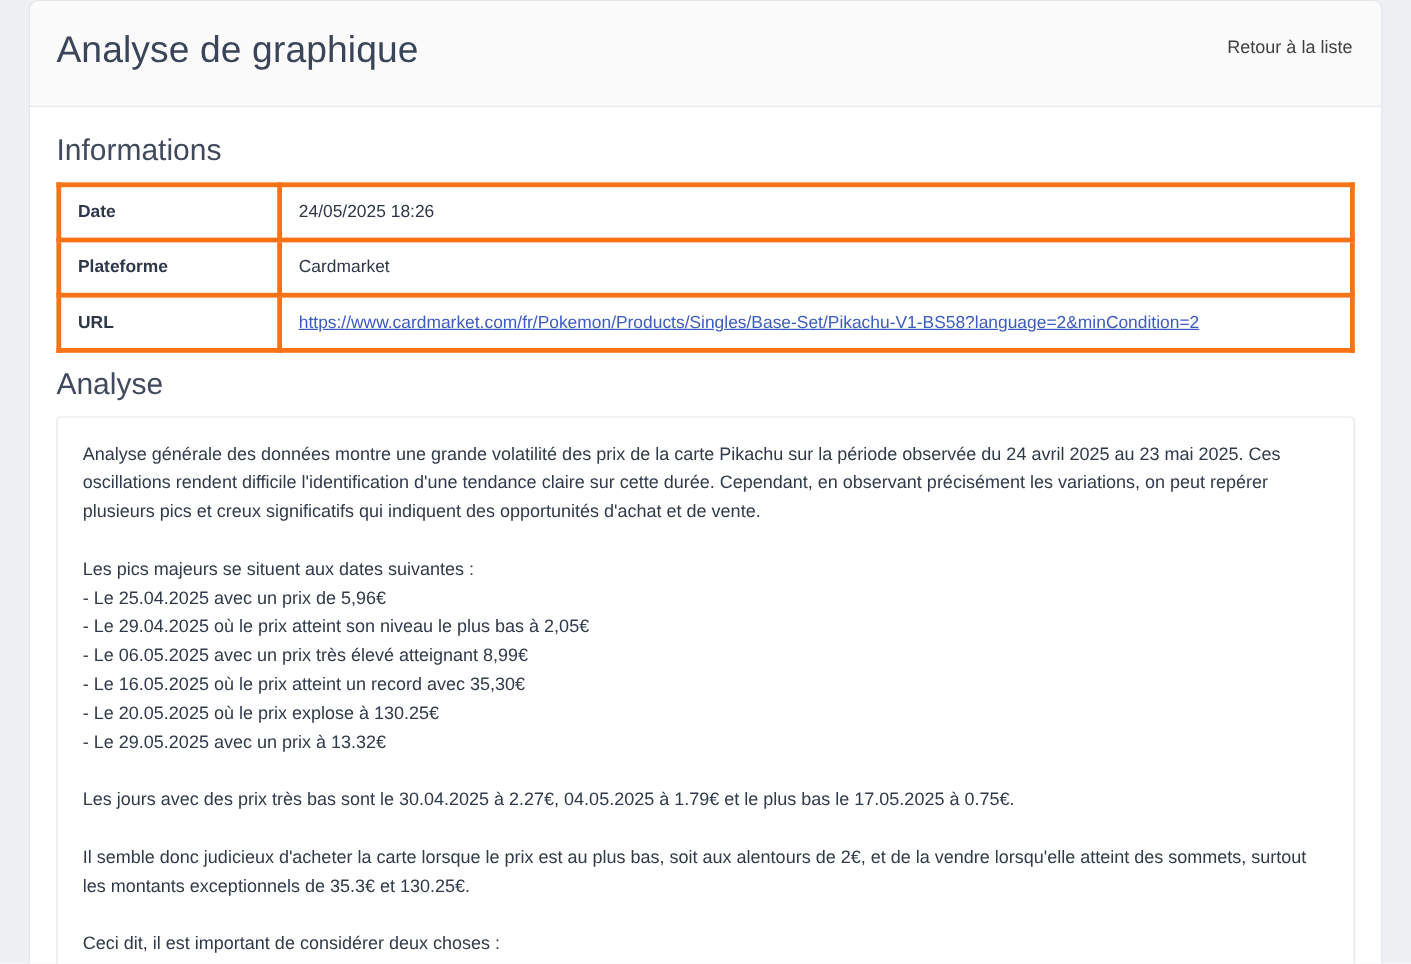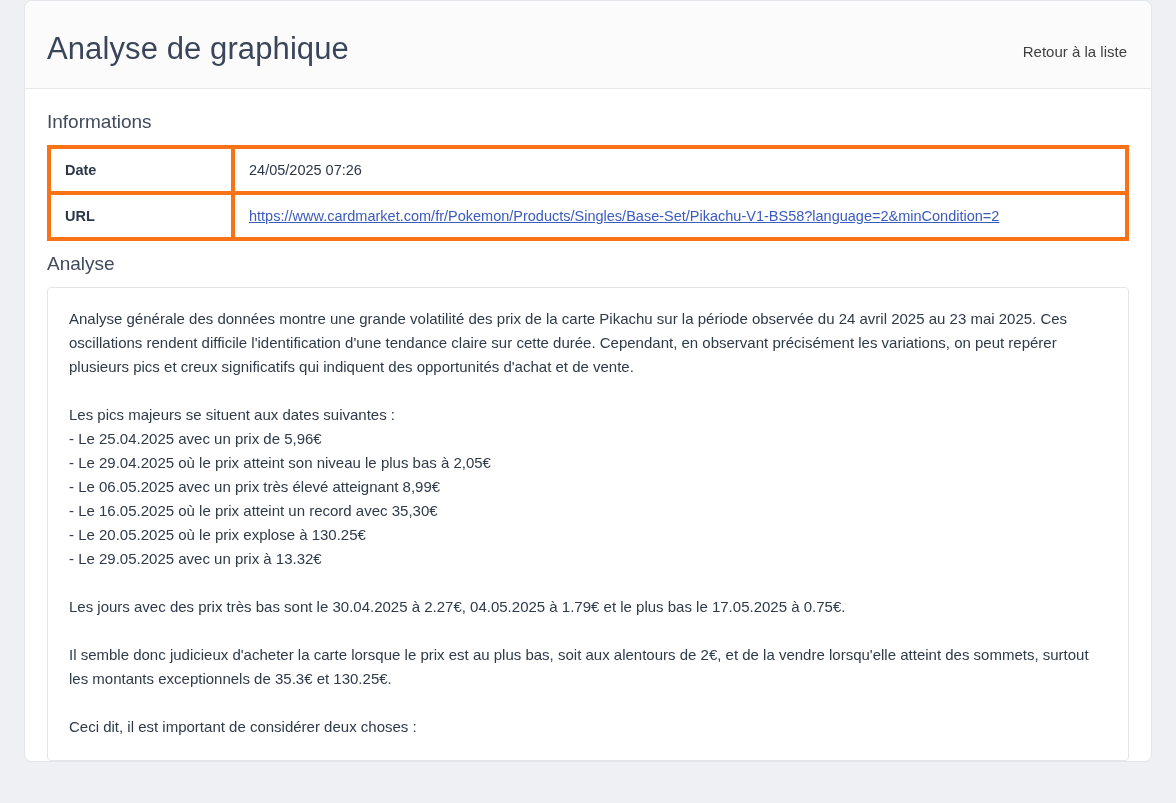--- a/index.html
+++ b/index.html
@@ -25,21 +25,21 @@
     border: 1px solid #e3e6ea;
     border-radius: 8px;
     box-sizing: border-box;
     width: 1128px;
     margin: 0 auto;
     overflow: hidden;
   }
   
   .card-header {
     display: flex;
-    align-items: flex-end;
+    align-items: flex-start;
     justify-content: space-between;
     padding: 24px 22px 22px 22px;
     border-bottom: 1px solid #e6e8ec;
     background: #fbfbfc;
     box-sizing: border-box;
     height: 88px;
   }
   .page-title {
     font-size: 31px;
     color: #3b4559;
@@ -52,21 +52,21 @@
     color: #404040;
     text-decoration: none;
     padding: 6px 2px;
   }
 
   
   .card-body {
     padding: 20px 22px 0 22px;
   }
   .section-title {
-    font-size: 19px;
+    font-size: 25px;
     color: #404a5c;
     font-weight: 400;
     margin: 2px 0 12px 0;
   }
   table.info {
     width: 100%;
     border-collapse: collapse;
     font-size: 14.5px;
     color: #2d3748;
     table-layout: fixed;
@@ -126,21 +126,25 @@
     </div>
 
     <div class="card-body">
 
       <div class="section-title">Informations</div>
 
       <table class="info">
         <tbody>
           <tr>
             <td class="key">Date</td>
-            <td class="val">24/05/2025 07:26</td>
+            <td class="val">24/05/2025 18:26</td>
+          </tr>
+          <tr>
+            <td class="key">Plateforme</td>
+            <td class="val">Cardmarket</td>
           </tr>
           <tr>
             <td class="key">URL</td>
             <td class="val">
               <a class="url-link" href="#">https://www.cardmarket.com/fr/Pokemon/Products/Singles/Base-Set/Pikachu-V1-BS58?language=2&amp;minCondition=2</a>
             </td>
           </tr>
         </tbody>
       </table>
 

